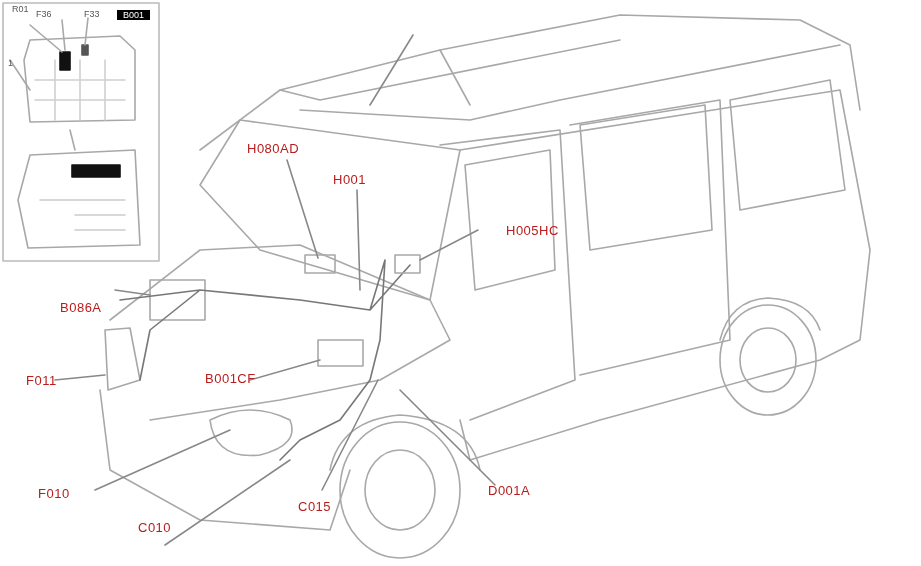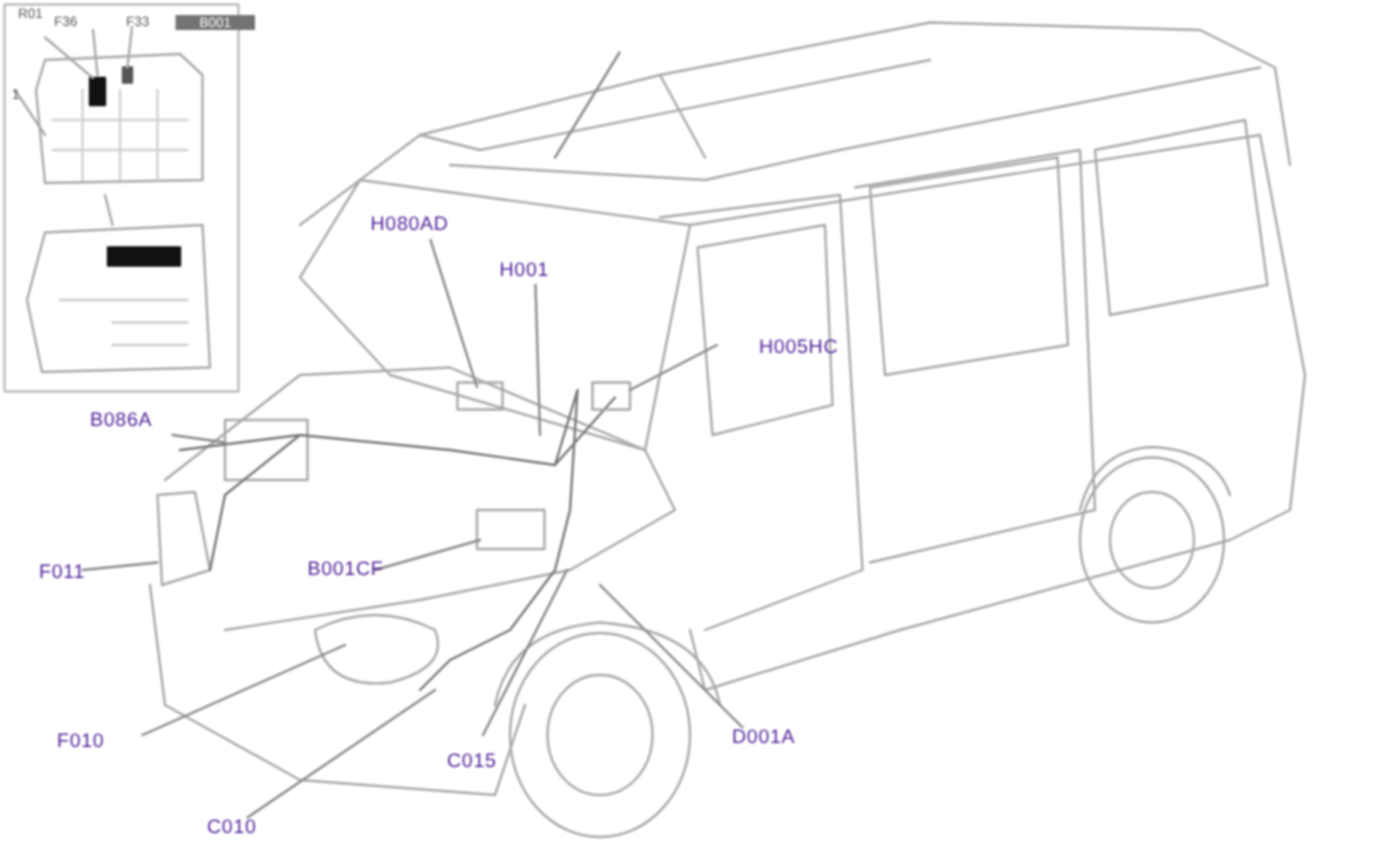--- a/index.html
+++ b/index.html
@@ -1,20 +1,20 @@
 <!DOCTYPE html>
 <html><head>
 <meta charset="utf-8">
 <style>
   html,body{margin:0;padding:0;background:#fff;}
   body{width:921px;height:566px;position:relative;overflow:hidden;font-family:"Liberation Sans",sans-serif;}
   #diagram{position:absolute;left:0;top:0;}
-  .lbl{position:absolute;font-size:13px;color:#4c1d95;letter-spacing:0.5px;filter:blur(0.6px);white-space:nowrap;}
+  .lbl{position:absolute;font-size:13px;color:#b91c1c;letter-spacing:0.5px;filter:blur(0.6px);white-space:nowrap;}
   .ins{position:absolute;font-size:9px;color:#555;filter:blur(0.6px);}
-  .ins.dark{background:#737373;color:#fff;padding:0 16px;}
+  .ins.dark{background:#000000;color:#fff;padding:0 6px;}
 </style>
 </head>
 <body>
 
 <svg id="diagram" width="921" height="566" viewBox="0 0 921 566" fill="none" stroke="#a8a8a8" stroke-width="1.6" stroke-linejoin="round" stroke-linecap="round">
   <g style="filter:blur(0.7px)">
 
   <rect x="3" y="3" width="156" height="258" stroke="#bbb"></rect>
 
   <path d="M30 40 L120 36 L135 50 L135 120 L30 122 L24 60 Z"></path>
@@ -61,19 +61,19 @@
 
 <div class="ins" style="left:12px;top:4px">R01</div>
 <div class="ins" style="left:36px;top:9px">F36</div>
 <div class="ins" style="left:84px;top:9px">F33</div>
 <div class="ins dark" style="left:117px;top:10px">B001</div>
 <div class="ins" style="left:8px;top:58px">1</div>
 
 <div class="lbl" style="left:247px;top:141px">H080AD</div>
 <div class="lbl" style="left:333px;top:172px">H001</div>
 <div class="lbl" style="left:506px;top:223px">H005HC</div>
-<div class="lbl" style="left:60px;top:272px">B086A</div>
+<div class="lbl" style="left:60px;top:300px">B086A</div>
 <div class="lbl" style="left:26px;top:373px">F011</div>
 <div class="lbl" style="left:205px;top:371px">B001CF</div>
 <div class="lbl" style="left:38px;top:486px">F010</div>
-<div class="lbl" style="left:138px;top:543px">C010</div>
+<div class="lbl" style="left:138px;top:520px">C010</div>
 <div class="lbl" style="left:298px;top:499px">C015</div>
 <div class="lbl" style="left:488px;top:483px">D001A</div>
 
 </body></html>

